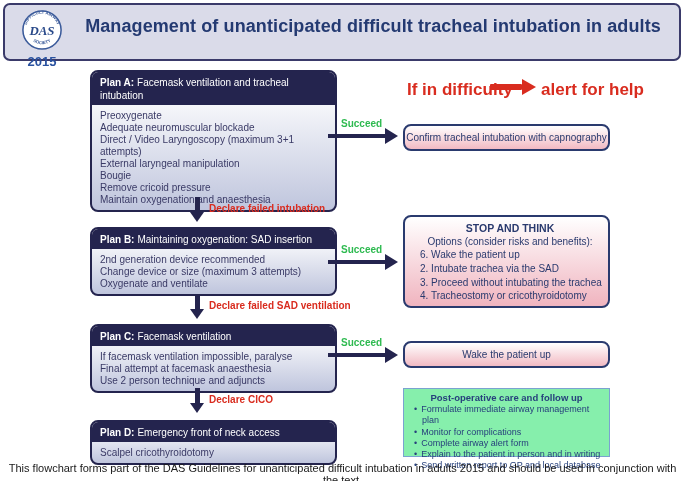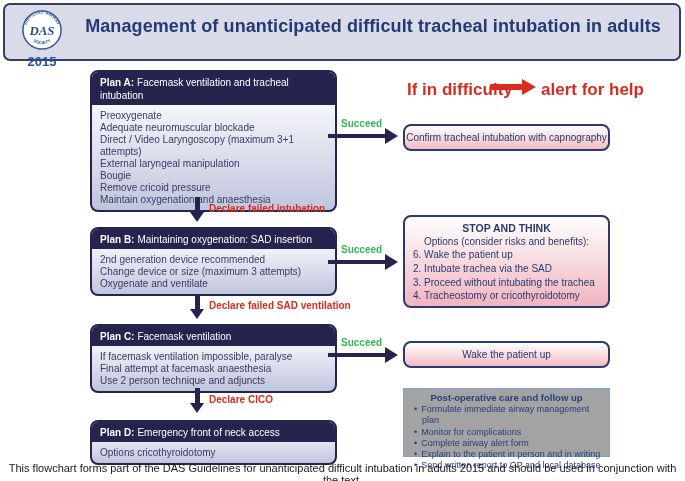--- a/index.html
+++ b/index.html
@@ -64,29 +64,29 @@
     position:absolute; left:403px; width:207px; box-sizing:border-box;
     border:2px solid #2a3a6e; border-radius:8px;
     background:linear-gradient(#ffffff, #f2bac3);
     display:flex; align-items:center; justify-content:center;
     font-size:10px; color:#2a3a6e; text-align:center;
   }
   .stop-box {
     position:absolute; left:403px; top:215px; width:207px; height:93px; box-sizing:border-box;
     border:2px solid #2a3a6e; border-radius:8px;
     background:linear-gradient(#ffffff, #f0b4bf);
-    padding:4px 6px 0 6px; color:#2a3a6e;
+    padding:4px 6px 0 13px; color:#2a3a6e;
   }
   .stop-title { text-align:center; font-weight:bold; font-size:10.5px; line-height:14px; }
   .stop-sub { text-align:center; font-size:10px; line-height:13px; }
   .stop-option { font-size:10px; line-height:13.8px; padding-left:2px; }
 
   .postop-box {
     position:absolute; left:403px; top:388px; width:207px; height:69px; box-sizing:border-box;
-    border:1.5px solid #7ba2d0; background:#a3a3a3; padding:3px 6px 0 6px; color:#27417c;
+    border:1.5px solid #7ba2d0; background:#86efac; padding:3px 6px 0 6px; color:#27417c;
   }
   .postop-title { text-align:center; font-weight:bold; font-size:9.5px; line-height:12px; }
   .postop-item { font-size:9px; line-height:11.3px; padding-left:12px; text-indent:-8px; }
   .postop-item .bullet { margin-right:4px; }
 
   .footer-note {
     position:absolute; left:0; top:462px; width:685px; text-align:center;
     font-size:11px; color:#1a1a1a;
   }
 </style>
@@ -160,21 +160,21 @@
   </div>
 
   <div class="v-arrow" style="left:195px;top:388px;"></div>
   <div class="declare-label" style="left:209px;top:394px;">Declare CICO</div>
 
   <div class="plan" style="top:420px;">
     <div class="plan-header">
       <span class="plan-label">Plan D:</span><span>Emergency front of neck access</span>
     </div>
     <div class="plan-body">
-      <div>Options cricothyroidotomy</div>
+      <div>Scalpel cricothyroidotomy</div>
     </div>
   </div>
 
   <div class="succeed-label" style="left:341px;top:118px;">Succeed</div>
   <div class="h-arrow" style="left:328px;top:134px;width:57px;"></div>
 
   <div class="succeed-label" style="left:341px;top:244px;">Succeed</div>
   <div class="h-arrow" style="left:328px;top:260px;width:57px;"></div>
 
   <div class="succeed-label" style="left:341px;top:337px;">Succeed</div>

